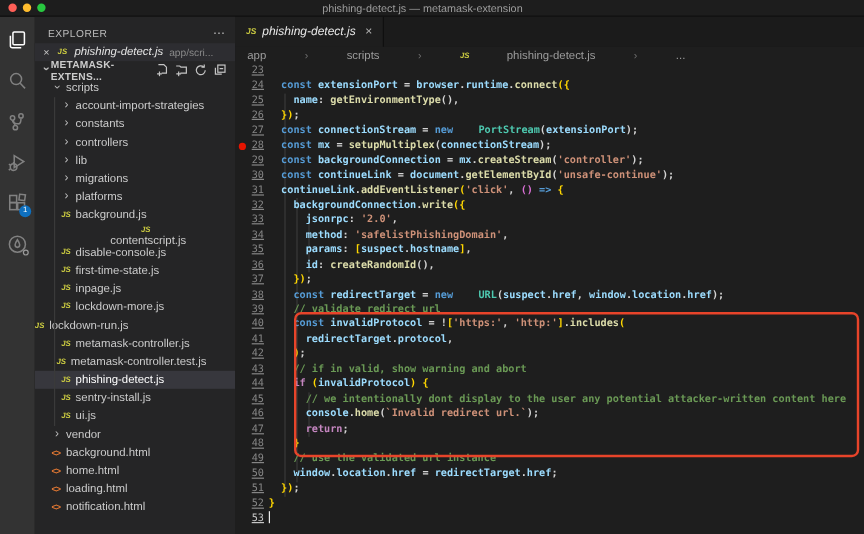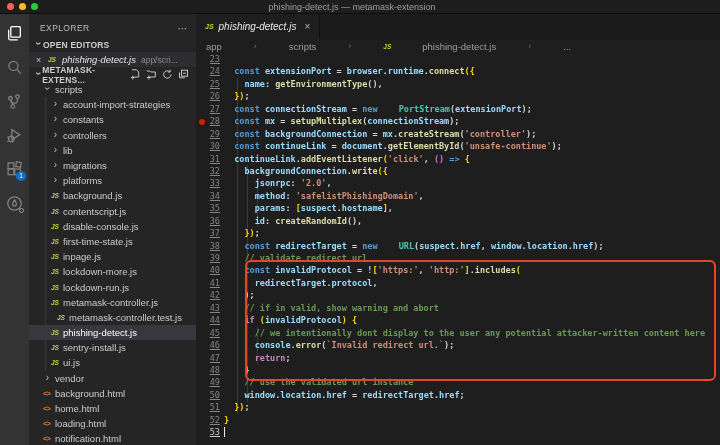--- a/index.html
+++ b/index.html
@@ -152,24 +152,20 @@
       <span class="ab-subdot"></span>
     </div>
   </div>
 
   <div class="sidebar">
     <div class="sb-explorer-h">
       <span>EXPLORER</span>
       <span class="spacer"></span>
       <span class="sb-more">⋯</span>
     </div>
-    <div class="sb-section-h">
-      <span class="chev open">›</span>
-      <span>OPEN EDITORS</span>
-    </div>
     <div class="oe-item">
       <span class="oe-close">×</span>
       <span class="ico-js">JS</span>
       <span class="oe-name">phishing-detect.js</span>
       <span class="oe-path">app/scri...</span>
     </div>
     <div class="sb-section-h project">
       <span class="chev open">›</span>
       <span>METAMASK-EXTENS...</span>
       <span class="proj-actions">
@@ -225,49 +221,49 @@
         </div>
         <div class="tree-row" style="padding-left: 22px;">
           <span class="chev">›</span>
           <span style="width: 3px; display: inline-block;"></span>
           <span>platforms</span>
         </div>
         <div class="tree-row" style="padding-left: 22px;">
           <span class="ico-js">JS</span>
           <span>background.js</span>
         </div>
-        <div class="tree-row" style="padding-left: 22px;">
+        <div class="tree-row" style="padding-left: 22px; flex-direction: column;">
           <span class="ico-js">JS</span>
           <span>contentscript.js</span>
         </div>
         <div class="tree-row" style="padding-left: 22px;">
           <span class="ico-js">JS</span>
           <span>disable-console.js</span>
         </div>
         <div class="tree-row" style="padding-left: 22px;">
           <span class="ico-js">JS</span>
           <span>first-time-state.js</span>
         </div>
         <div class="tree-row" style="padding-left: 22px;">
           <span class="ico-js">JS</span>
           <span>inpage.js</span>
         </div>
         <div class="tree-row" style="padding-left: 22px;">
           <span class="ico-js">JS</span>
           <span>lockdown-more.js</span>
         </div>
-        <div class="tree-row" style="padding-left: 22px;">
+        <div class="tree-row" style="">
           <span class="ico-js">JS</span>
           <span>lockdown-run.js</span>
         </div>
         <div class="tree-row" style="padding-left: 22px;">
           <span class="ico-js">JS</span>
           <span>metamask-controller.js</span>
         </div>
-        <div class="tree-row" style="padding-left: 28px;">
+        <div class="tree-row" style="padding-left: 18px;">
           <span class="ico-js">JS</span>
           <span>metamask-controller.test.js</span>
         </div>
         <div class="tree-row selected" style="padding-left: 22px;">
           <span class="ico-js">JS</span>
           <span>phishing-detect.js</span>
         </div>
         <div class="tree-row" style="padding-left: 22px;">
           <span class="ico-js">JS</span>
           <span>sentry-install.js</span>
@@ -340,21 +336,21 @@
           <div class="code-row"><span class="gutter">36</span><span class="codetext"><span class="c-o">      </span><span class="c-v">id</span><span class="c-o">: </span><span class="c-f">createRandomId</span><span class="c-o">(),</span></span></div>
           <div class="code-row"><span class="gutter">37</span><span class="codetext"><span class="c-o">    </span><span class="c-g">})</span><span class="c-o">;</span></span></div>
           <div class="code-row"><span class="gutter">38</span><span class="codetext"><span class="c-o">    </span><span class="c-k">const</span><span class="c-o"> </span><span class="c-v">redirectTarget</span><span class="c-o"> = </span><span class="c-k">new</span><span class="c-o"> </span><span class="c-t">URL</span><span class="c-o">(</span><span class="c-v">suspect</span><span class="c-o">.</span><span class="c-v">href</span><span class="c-o">, </span><span class="c-v">window</span><span class="c-o">.</span><span class="c-v">location</span><span class="c-o">.</span><span class="c-v">href</span><span class="c-o">);</span></span></div>
           <div class="code-row"><span class="gutter">39</span><span class="codetext"><span class="c-o">    </span><span class="c-c">// validate redirect url</span></span></div>
           <div class="code-row"><span class="gutter">40</span><span class="codetext"><span class="c-o">    </span><span class="c-k">const</span><span class="c-o"> </span><span class="c-v">invalidProtocol</span><span class="c-o"> = </span><span class="c-o">!</span><span class="c-g">[</span><span class="c-s">'https:'</span><span class="c-o">, </span><span class="c-s">'http:'</span><span class="c-g">]</span><span class="c-o">.</span><span class="c-f">includes</span><span class="c-g">(</span></span></div>
           <div class="code-row"><span class="gutter">41</span><span class="codetext"><span class="c-o">      </span><span class="c-v">redirectTarget</span><span class="c-o">.</span><span class="c-v">protocol</span><span class="c-o">,</span></span></div>
           <div class="code-row"><span class="gutter">42</span><span class="codetext"><span class="c-o">    </span><span class="c-g">)</span><span class="c-o">;</span></span></div>
           <div class="code-row"><span class="gutter">43</span><span class="codetext"><span class="c-o">    </span><span class="c-c">// if in valid, show warning and abort</span></span></div>
           <div class="code-row"><span class="gutter">44</span><span class="codetext"><span class="c-o">    </span><span class="c-p">if</span><span class="c-o"> </span><span class="c-g">(</span><span class="c-v">invalidProtocol</span><span class="c-g">)</span><span class="c-o"> </span><span class="c-g">{</span></span></div>
           <div class="code-row"><span class="gutter">45</span><span class="codetext"><span class="c-o">      </span><span class="c-c">// we intentionally dont display to the user any potential attacker-written content here</span></span></div>
-          <div class="code-row"><span class="gutter">46</span><span class="codetext"><span class="c-o">      </span><span class="c-v">console</span><span class="c-o">.</span><span class="c-f">error</span><span class="c-o">(</span><span class="c-s">`Invalid redirect url.`</span><span class="c-o">);</span></span></div>
+          <div class="code-row"><span class="gutter">46</span><span class="codetext"><span class="c-o">      </span><span class="c-v">console</span><span class="c-o">.</span><span class="c-f">home</span><span class="c-o">(</span><span class="c-s">`Invalid redirect url.`</span><span class="c-o">);</span></span></div>
           <div class="code-row"><span class="gutter">47</span><span class="codetext"><span class="c-o">      </span><span class="c-p">return</span><span class="c-o">;</span></span></div>
           <div class="code-row"><span class="gutter">48</span><span class="codetext"><span class="c-o">    </span><span class="c-g">}</span></span></div>
           <div class="code-row"><span class="gutter">49</span><span class="codetext"><span class="c-o">    </span><span class="c-c">// use the validated url instance</span></span></div>
           <div class="code-row"><span class="gutter">50</span><span class="codetext"><span class="c-o">    </span><span class="c-v">window</span><span class="c-o">.</span><span class="c-v">location</span><span class="c-o">.</span><span class="c-v">href</span><span class="c-o"> = </span><span class="c-v">redirectTarget</span><span class="c-o">.</span><span class="c-v">href</span><span class="c-o">;</span></span></div>
           <div class="code-row"><span class="gutter">51</span><span class="codetext"><span class="c-o">  </span><span class="c-g">})</span><span class="c-o">;</span></span></div>
           <div class="code-row"><span class="gutter">52</span><span class="codetext"><span class="c-g">}</span></span></div>
           <div class="code-row cur"><span class="gutter">53</span><span class="codetext"><span class="cursor"></span></span></div>
         </div>
     <div class="annotation" style="border-color: rgb(232, 68, 42); top: 206.65px; height: 121.05px; left: 49px; right: 4px;"></div>
       </div>

